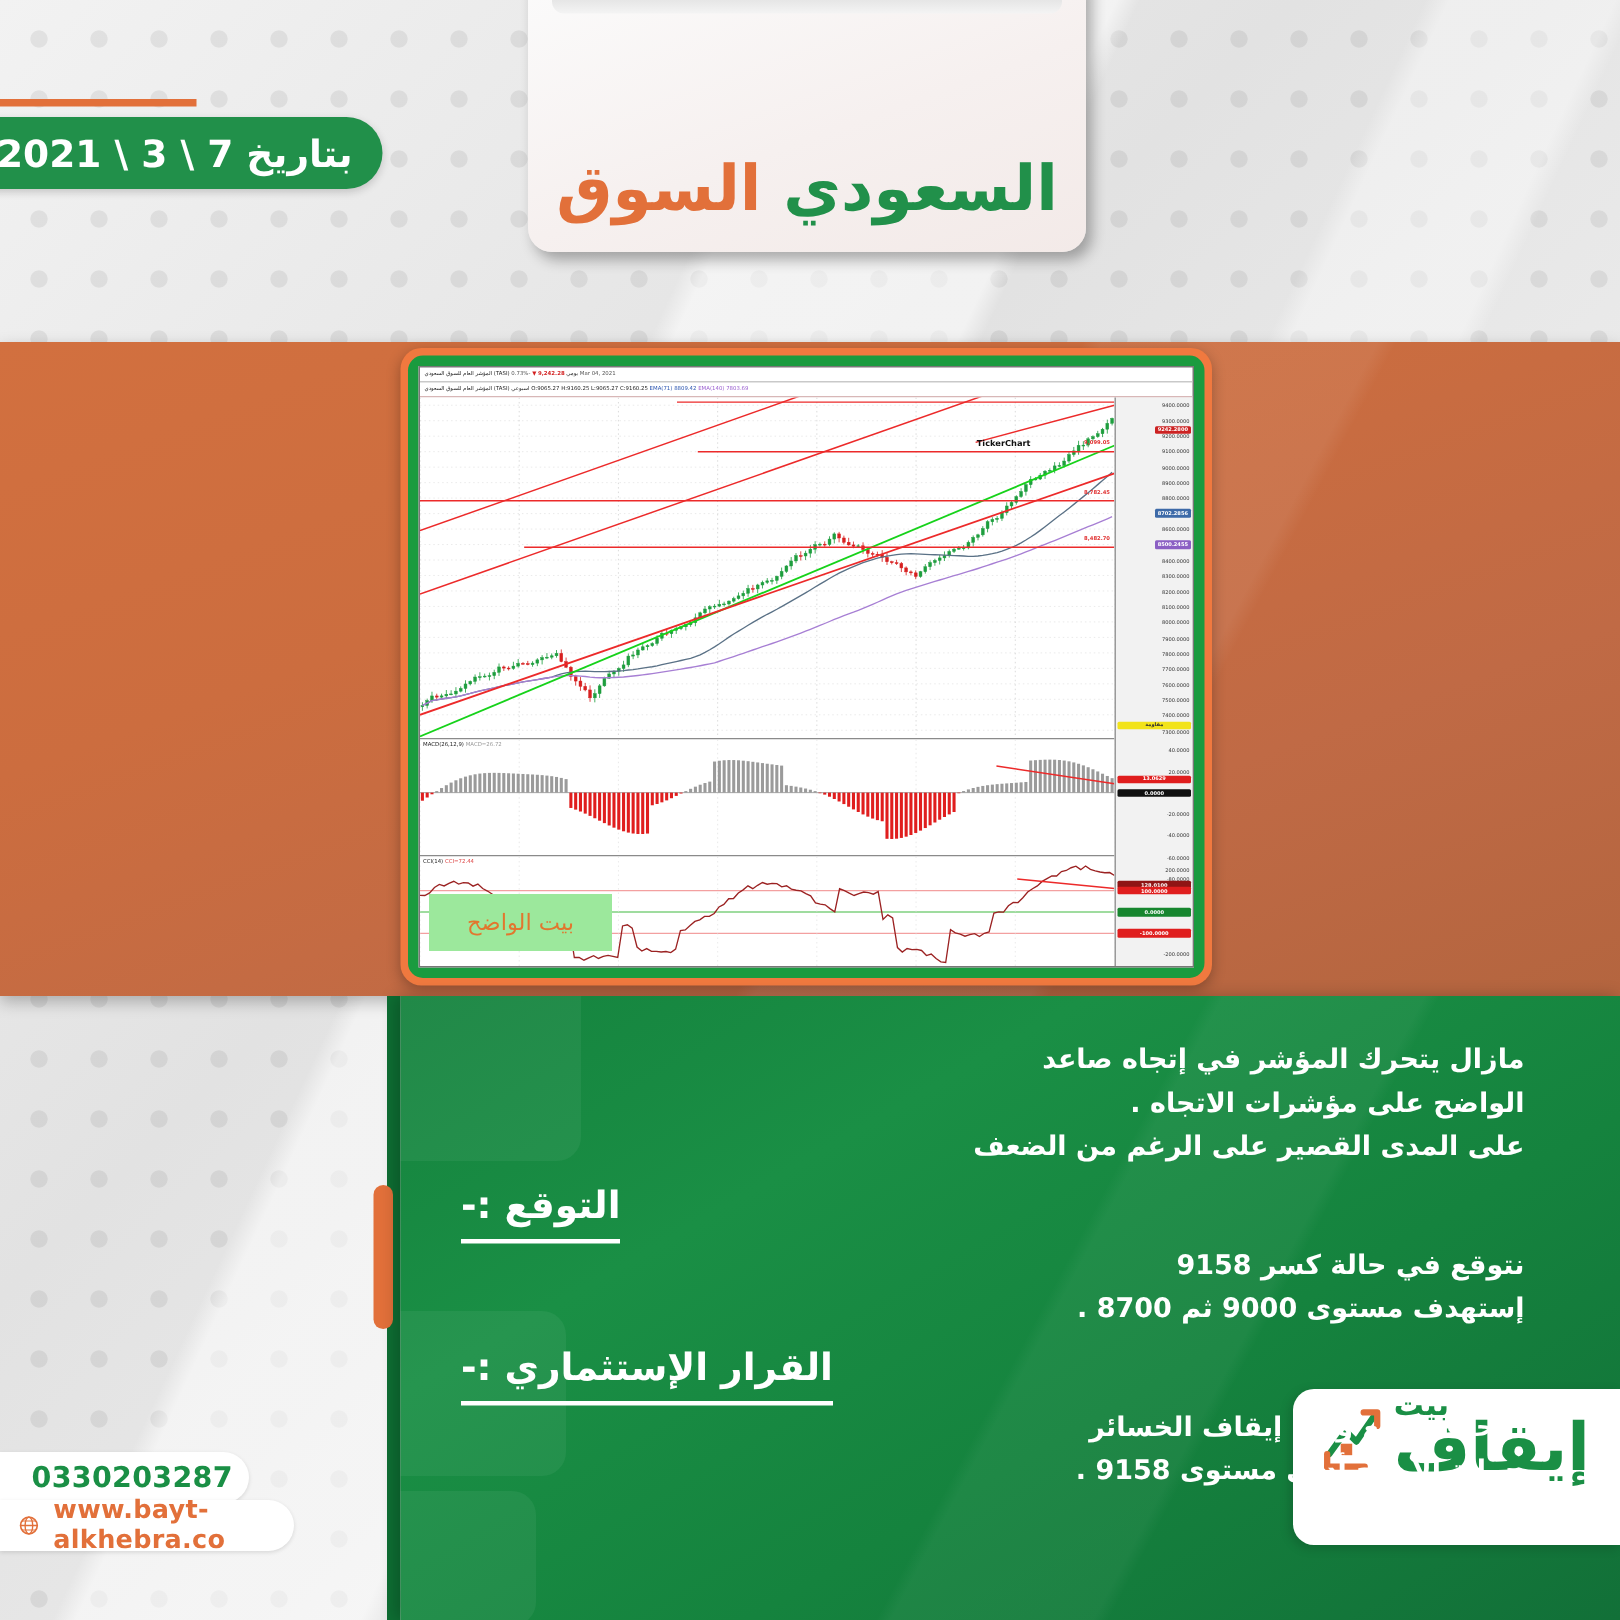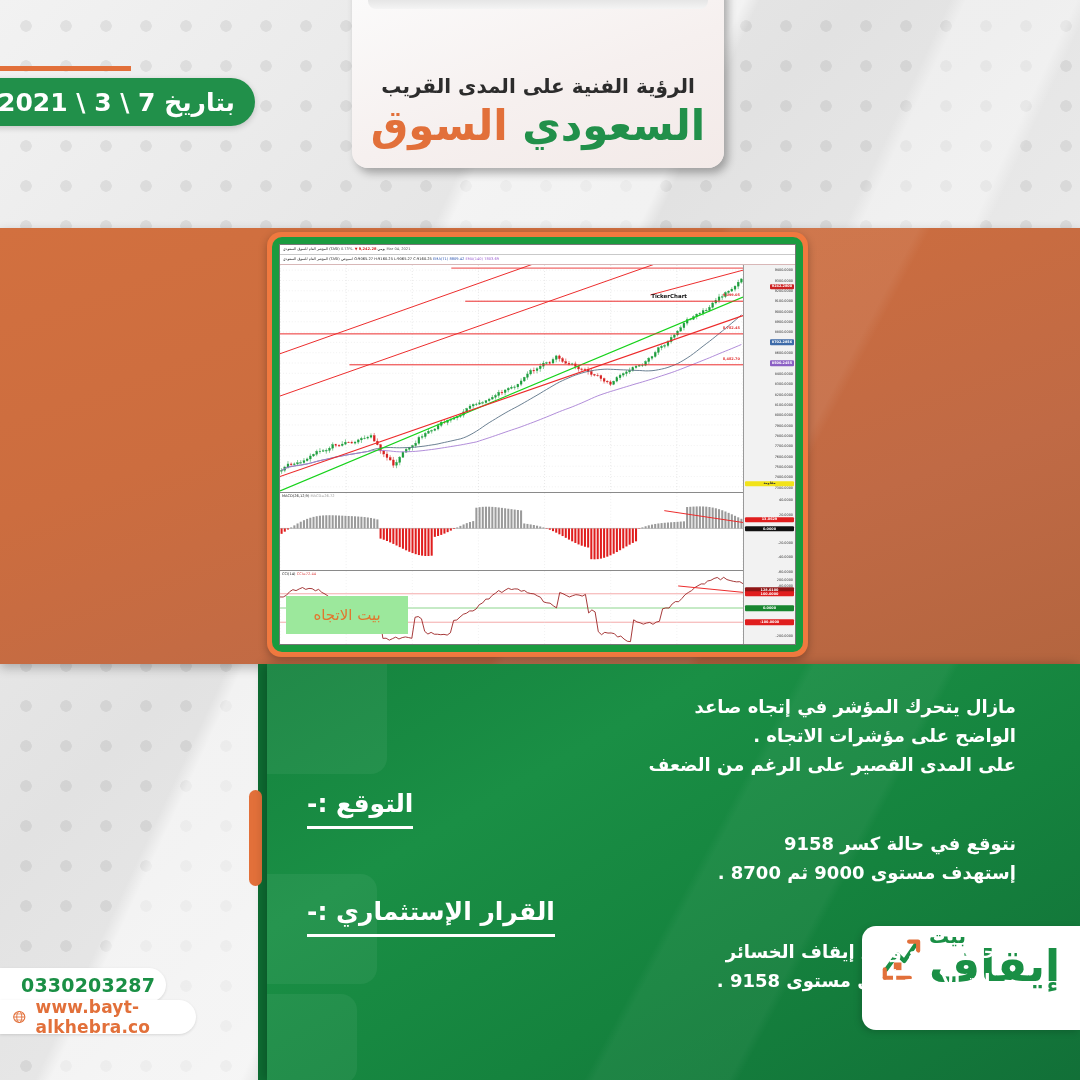--- a/index.html
+++ b/index.html
@@ -173,21 +173,20 @@
 <body>
 
 <div id="bg-base"></div>
 <div id="bg-dots"></div>
 <div id="bg-diag"></div>
 
 <div id="orange-rule"></div>
 <div id="date-badge">بتاريخ 7 \ 3 \ 2021</div>
 
 <div id="title-card">
-  <div id="title-sub">الرؤية الفنية على المدى القريب</div>
   <div id="title-main">
     <span class="t-green">السعودي</span>
     <span class="t-orange">السوق</span>
   </div>
 </div>
 
 <div id="orange-band"></div>
 
 <div id="chart-frame">
  <div id="chart-inner">
@@ -736,21 +735,21 @@
             <line x1="134.28571428571428" y1="0" x2="134.28571428571428" y2="74" stroke="#dedede" stroke-width="0.4" stroke-dasharray="1 2"></line>
             <line x1="201.42857142857142" y1="0" x2="201.42857142857142" y2="74" stroke="#dedede" stroke-width="0.4" stroke-dasharray="1 2"></line>
             <line x1="268.57142857142856" y1="0" x2="268.57142857142856" y2="74" stroke="#dedede" stroke-width="0.4" stroke-dasharray="1 2"></line>
             <line x1="335.7142857142857" y1="0" x2="335.7142857142857" y2="74" stroke="#dedede" stroke-width="0.4" stroke-dasharray="1 2"></line>
             <line x1="402.85714285714283" y1="0" x2="402.85714285714283" y2="74" stroke="#dedede" stroke-width="0.4" stroke-dasharray="1 2"></line>
             <line x1="470" y1="0" x2="470" y2="74" stroke="#dedede" stroke-width="0.4" stroke-dasharray="1 2"></line>
             <path d="M0.00 25.94 L3.26 26.01 L6.53 24.24 L9.79 20.68 L13.06 18.65 L16.32 19.61 L19.58 17.92 L22.85 16.52 L26.11 18.38 L29.38 17.43 L32.64 17.68 L35.90 19.76 L39.17 18.37 L42.43 21.37 L45.69 23.02 L48.96 25.18 L52.22 28.30 L55.49 29.98 L58.75 32.63 L62.01 34.69 L65.28 35.69 L68.54 36.15 L71.81 41.06 L75.07 40.82 L78.33 43.08 L81.60 43.81 L84.86 43.82 L88.13 43.62 L91.39 43.90 L94.65 46.45 L97.92 44.58 L101.18 45.90 L104.44 67.36 L107.71 67.21 L110.97 69.14 L114.24 67.61 L117.50 66.10 L120.76 67.99 L124.03 66.61 L127.29 65.93 L130.56 66.57 L133.82 67.30 L137.08 46.29 L140.35 45.54 L143.61 47.79 L146.88 60.35 L150.14 63.04 L153.40 61.39 L156.67 63.21 L159.93 63.24 L163.19 63.69 L166.46 63.36 L169.72 64.08 L172.99 61.77 L176.25 49.45 L179.51 48.97 L182.78 45.98 L186.04 43.28 L189.31 42.19 L192.57 39.93 L195.83 39.96 L199.10 37.97 L202.36 33.64 L205.63 31.94 L208.89 28.16 L212.15 27.99 L215.42 24.34 L218.68 22.22 L221.94 19.56 L225.21 21.47 L228.47 19.20 L231.74 17.33 L235.00 18.50 L238.26 17.89 L241.53 18.06 L244.79 20.22 L248.06 19.49 L251.32 21.76 L254.58 22.51 L257.85 22.88 L261.11 24.79 L264.38 26.22 L267.64 30.97 L270.90 31.80 L274.17 32.20 L277.43 34.75 L280.69 36.89 L283.96 21.51 L287.22 22.69 L290.49 24.39 L293.75 25.99 L297.01 24.70 L300.28 23.66 L303.54 24.06 L306.81 25.12 L310.07 23.41 L313.33 41.98 L316.60 38.88 L319.86 40.95 L323.13 60.71 L326.39 63.68 L329.65 61.33 L332.92 62.07 L336.18 61.96 L339.44 62.66 L342.71 66.04 L345.97 65.04 L349.24 68.04 L352.50 70.22 L355.76 70.65 L359.03 48.81 L362.29 50.92 L365.56 51.79 L368.82 53.15 L372.08 52.03 L375.35 51.41 L378.61 53.32 L381.88 51.17 L385.14 50.30 L388.40 37.77 L391.67 36.94 L394.93 37.04 L398.19 32.88 L401.46 30.58 L404.72 30.71 L407.99 27.45 L411.25 23.67 L414.51 21.51 L417.78 19.64 L421.04 16.60 L424.31 14.71 L427.57 12.92 L430.83 12.97 L434.10 10.01 L437.36 9.32 L440.63 7.49 L443.89 6.44 L447.15 8.78 L450.42 6.31 L453.68 8.60 L456.94 9.52 L460.21 10.34 L463.47 10.86 L466.74 10.70 L470.00 12.67" fill="none" stroke="#9b2222" stroke-width="0.9"></path>
             <line x1="404.2" y1="14.942307692307686" x2="470" y2="21.346153846153847" stroke="#ec2a2a" stroke-width="1"></line>
           </svg>
       <div id="watermark">
-        <span>بيت الاتجاه</span>
+        <span>بيت الواضح</span>
       </div>
     </div>
 
     <div id="scale-col">
           <div class="sc-lab" style="top: 5.18182px;">9400.0000</div>
           <div class="sc-lab" style="top: 15.5455px;">9300.0000</div>
           <div class="sc-lab" style="top: 25.9091px;">9200.0000</div>
           <div class="sc-lab" style="top: 36.2727px;">9100.0000</div>
           <div class="sc-lab" style="top: 46.6364px;">9000.0000</div>
           <div class="sc-lab" style="top: 57px;">8900.0000</div>

